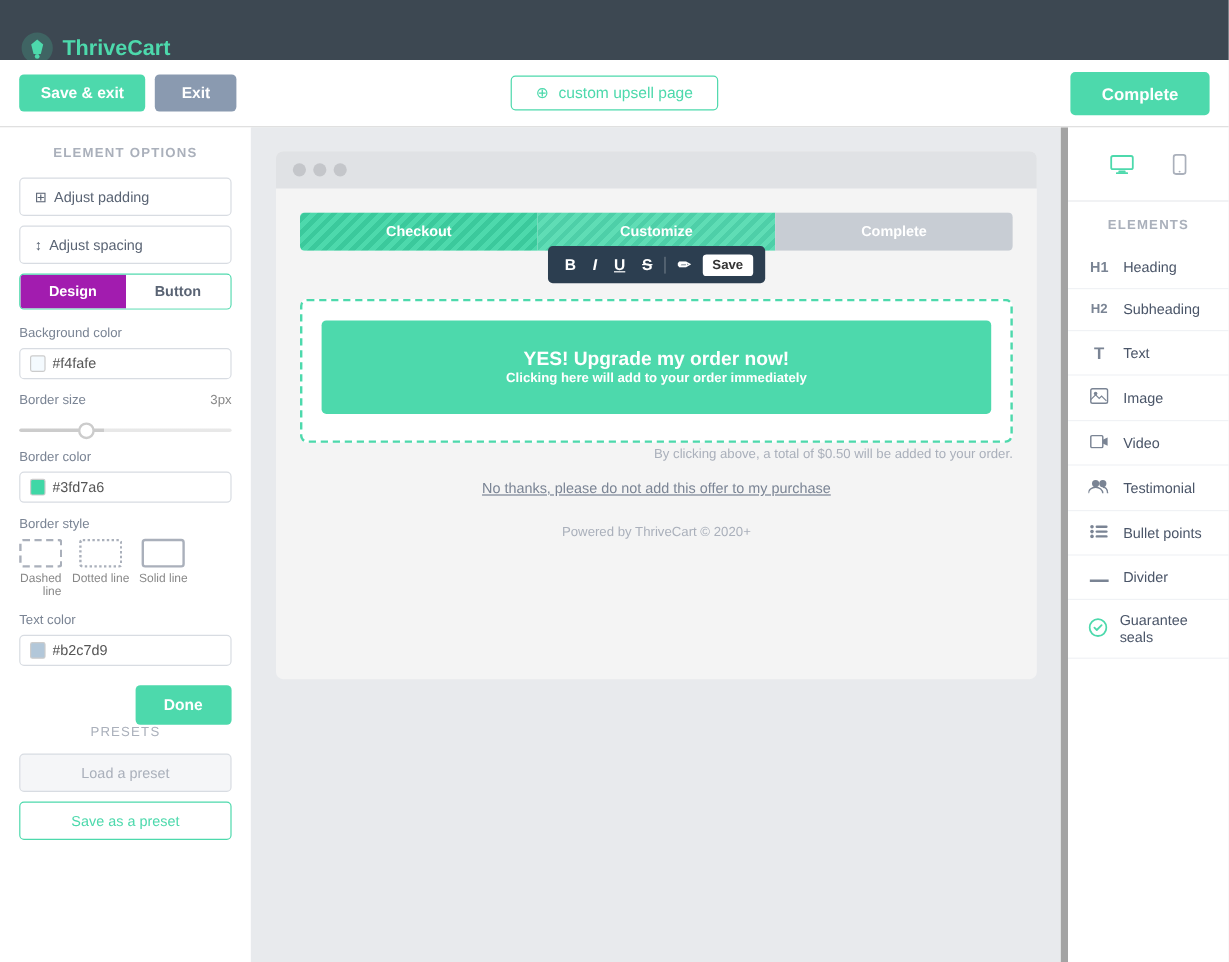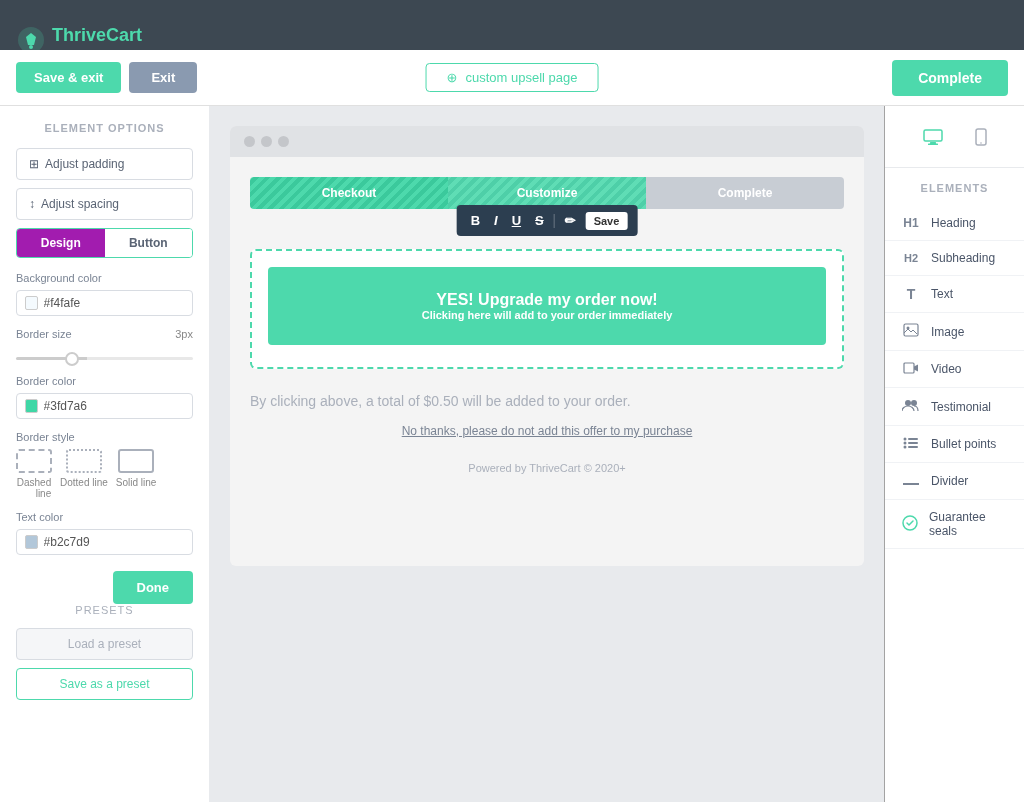--- a/index.html
+++ b/index.html
@@ -9,20 +9,21 @@
     .top-bar {
       background: #3d4852;
       height: 50px;
       display: flex;
       align-items: center;
       padding: 0 16px;
       position: relative;
     }
     .logo {
       display: flex;
+      align-items: center;
       color: #4dd9ac;
       font-size: 18px;
       font-weight: 700;
       gap: 6px;
       margin-top: 30px;
     }
     .logo-icon {
       width: 30px;
       height: 30px;
     }
@@ -408,24 +409,24 @@
       text-align: center;
       margin-bottom: 6px;
     }
     .upsell-sub {
       font-size: 11px;
       color: #fff;
       text-align: center;
       display: block;
     }
     .order-note {
-      text-align: left;
-      font-size: 14px;
+      text-align: right;
+      font-size: 11px;
       color: #aab0bb;
-      margin-top: 24px;
+      margin-top: 4px;
     }
     .no-thanks {
       text-align: center;
       margin-top: 14px;
     }
     .no-thanks a {
       font-size: 12px;
       color: #7a8494;
       text-decoration: underline;
     }
@@ -434,21 +435,21 @@
       font-size: 11px;
       color: #aab0bb;
       margin-top: 24px;
       padding-bottom: 10px;
     }
 
     
     .right-sidebar {
       width: 140px;
       background: #fff;
-      border-left: 1px solid #a3a3a3;
+      border-left: 6px solid #a3a3a3;
       padding: 10px 0;
       flex-shrink: 0;
     }
     .view-toggle {
       display: flex;
       justify-content: center;
       gap: 16px;
       padding: 8px 0 14px;
       border-bottom: 1px solid #e8eaed;
       margin-bottom: 10px;

